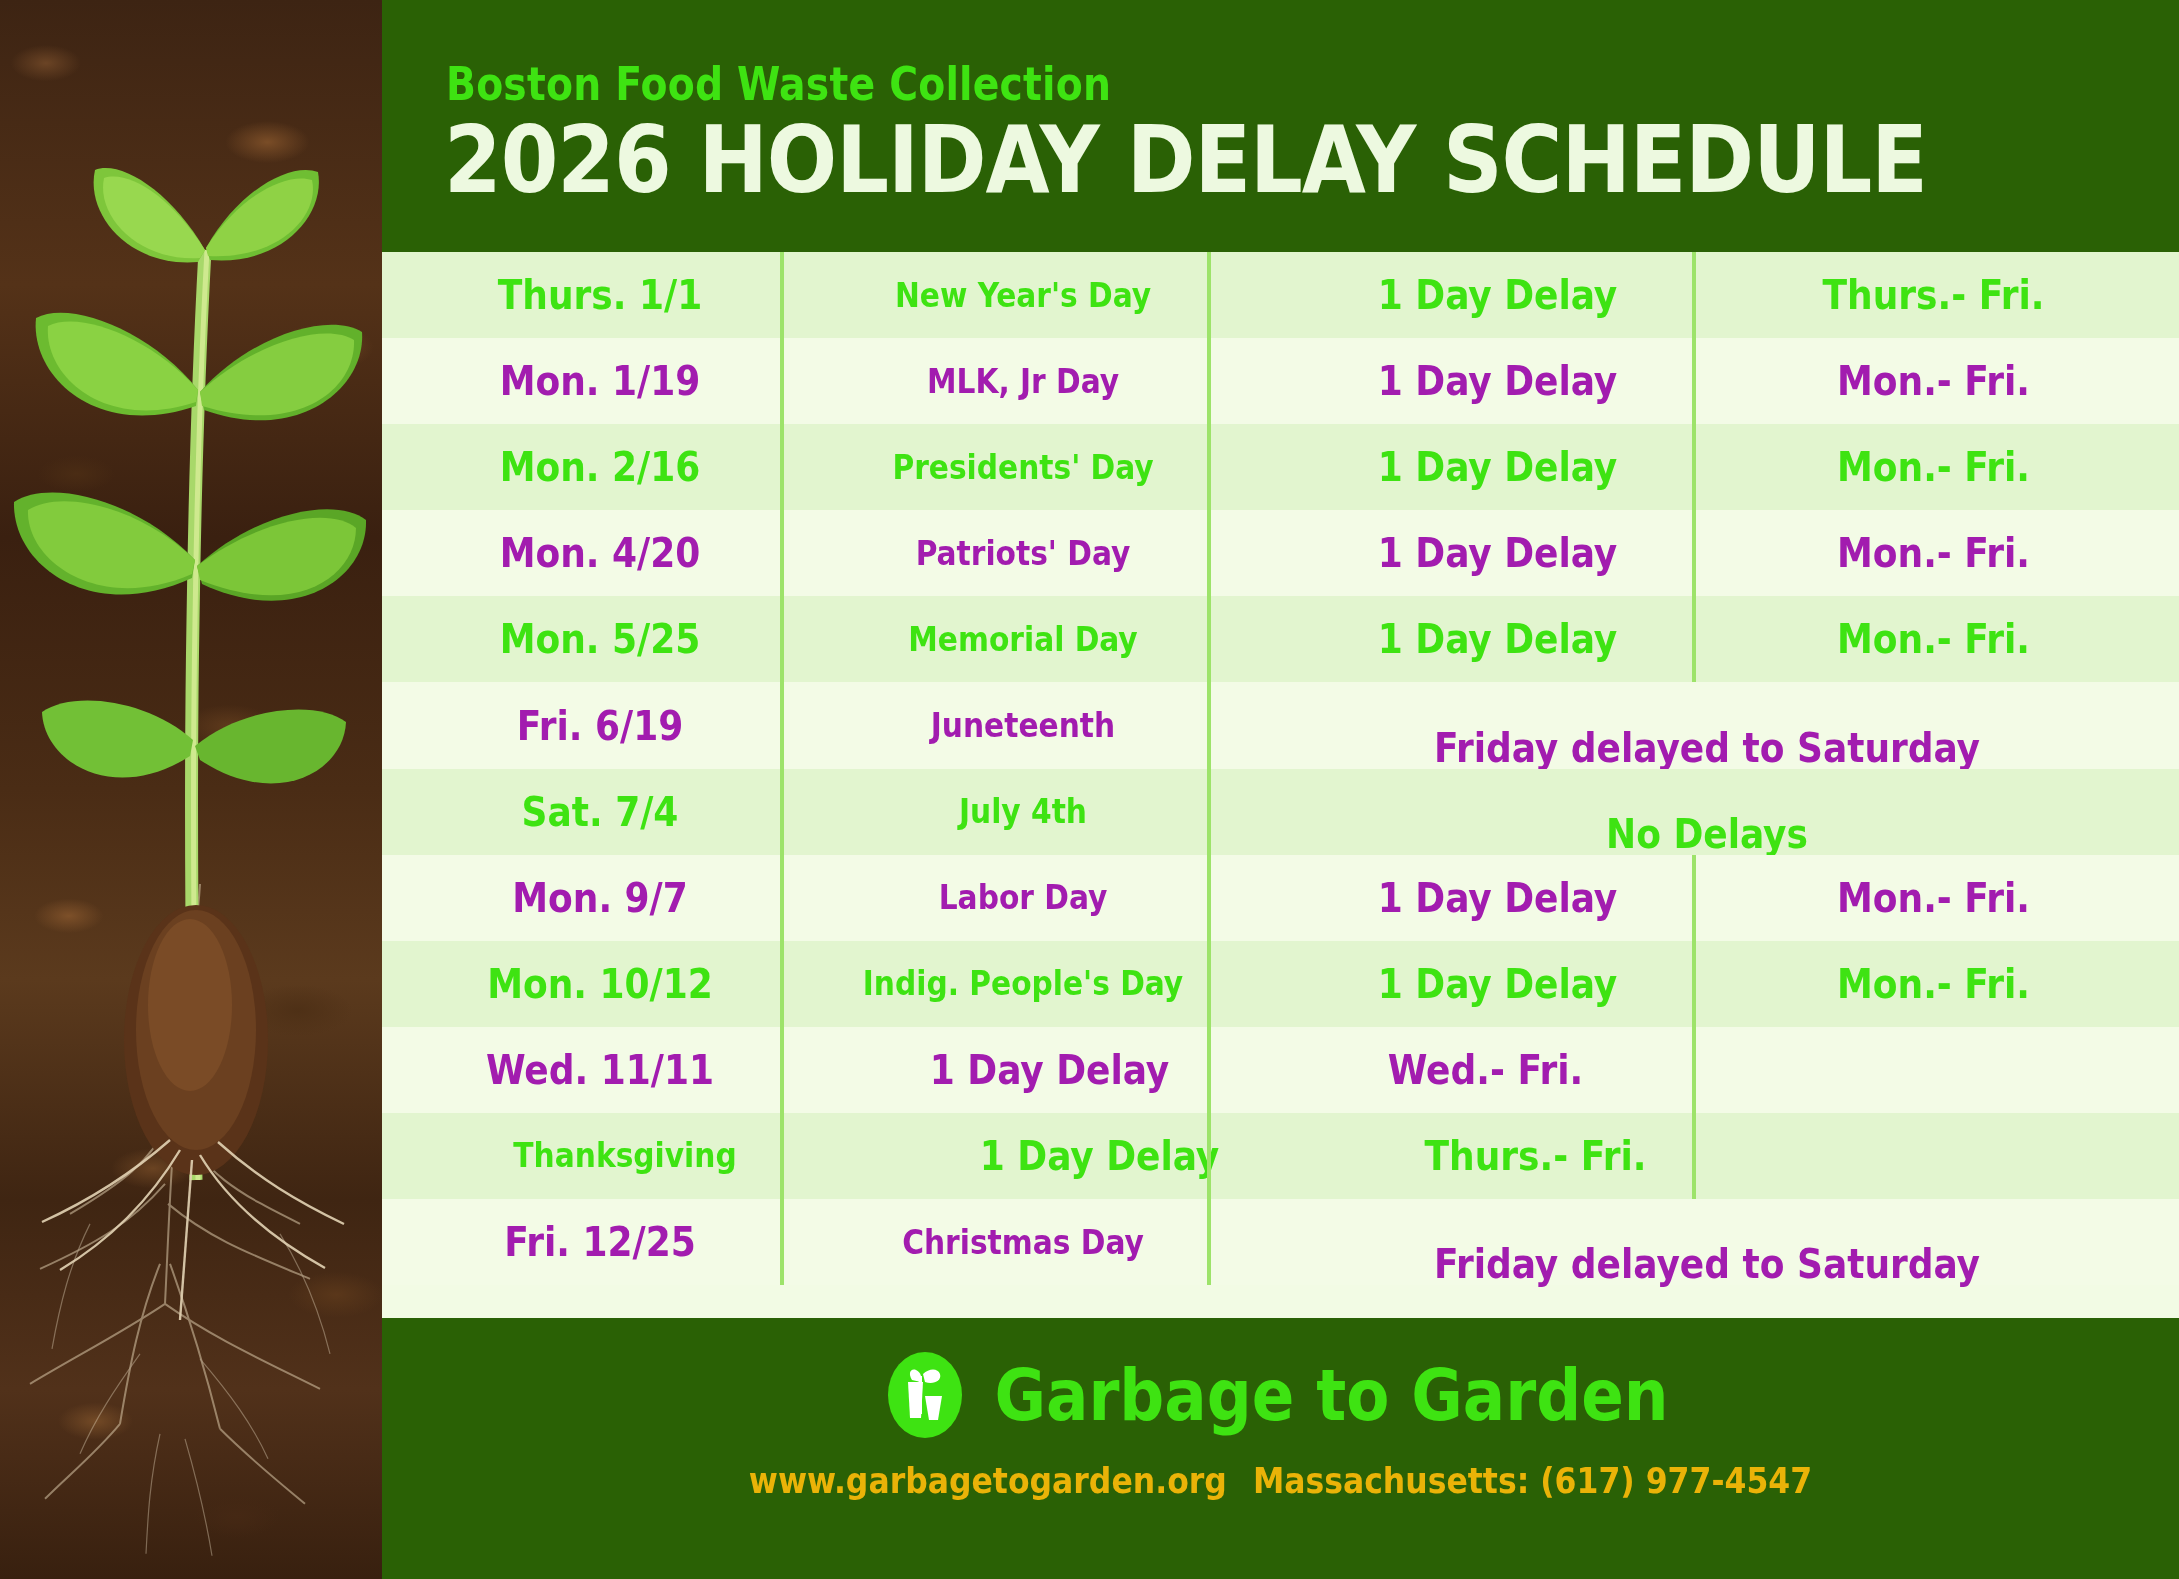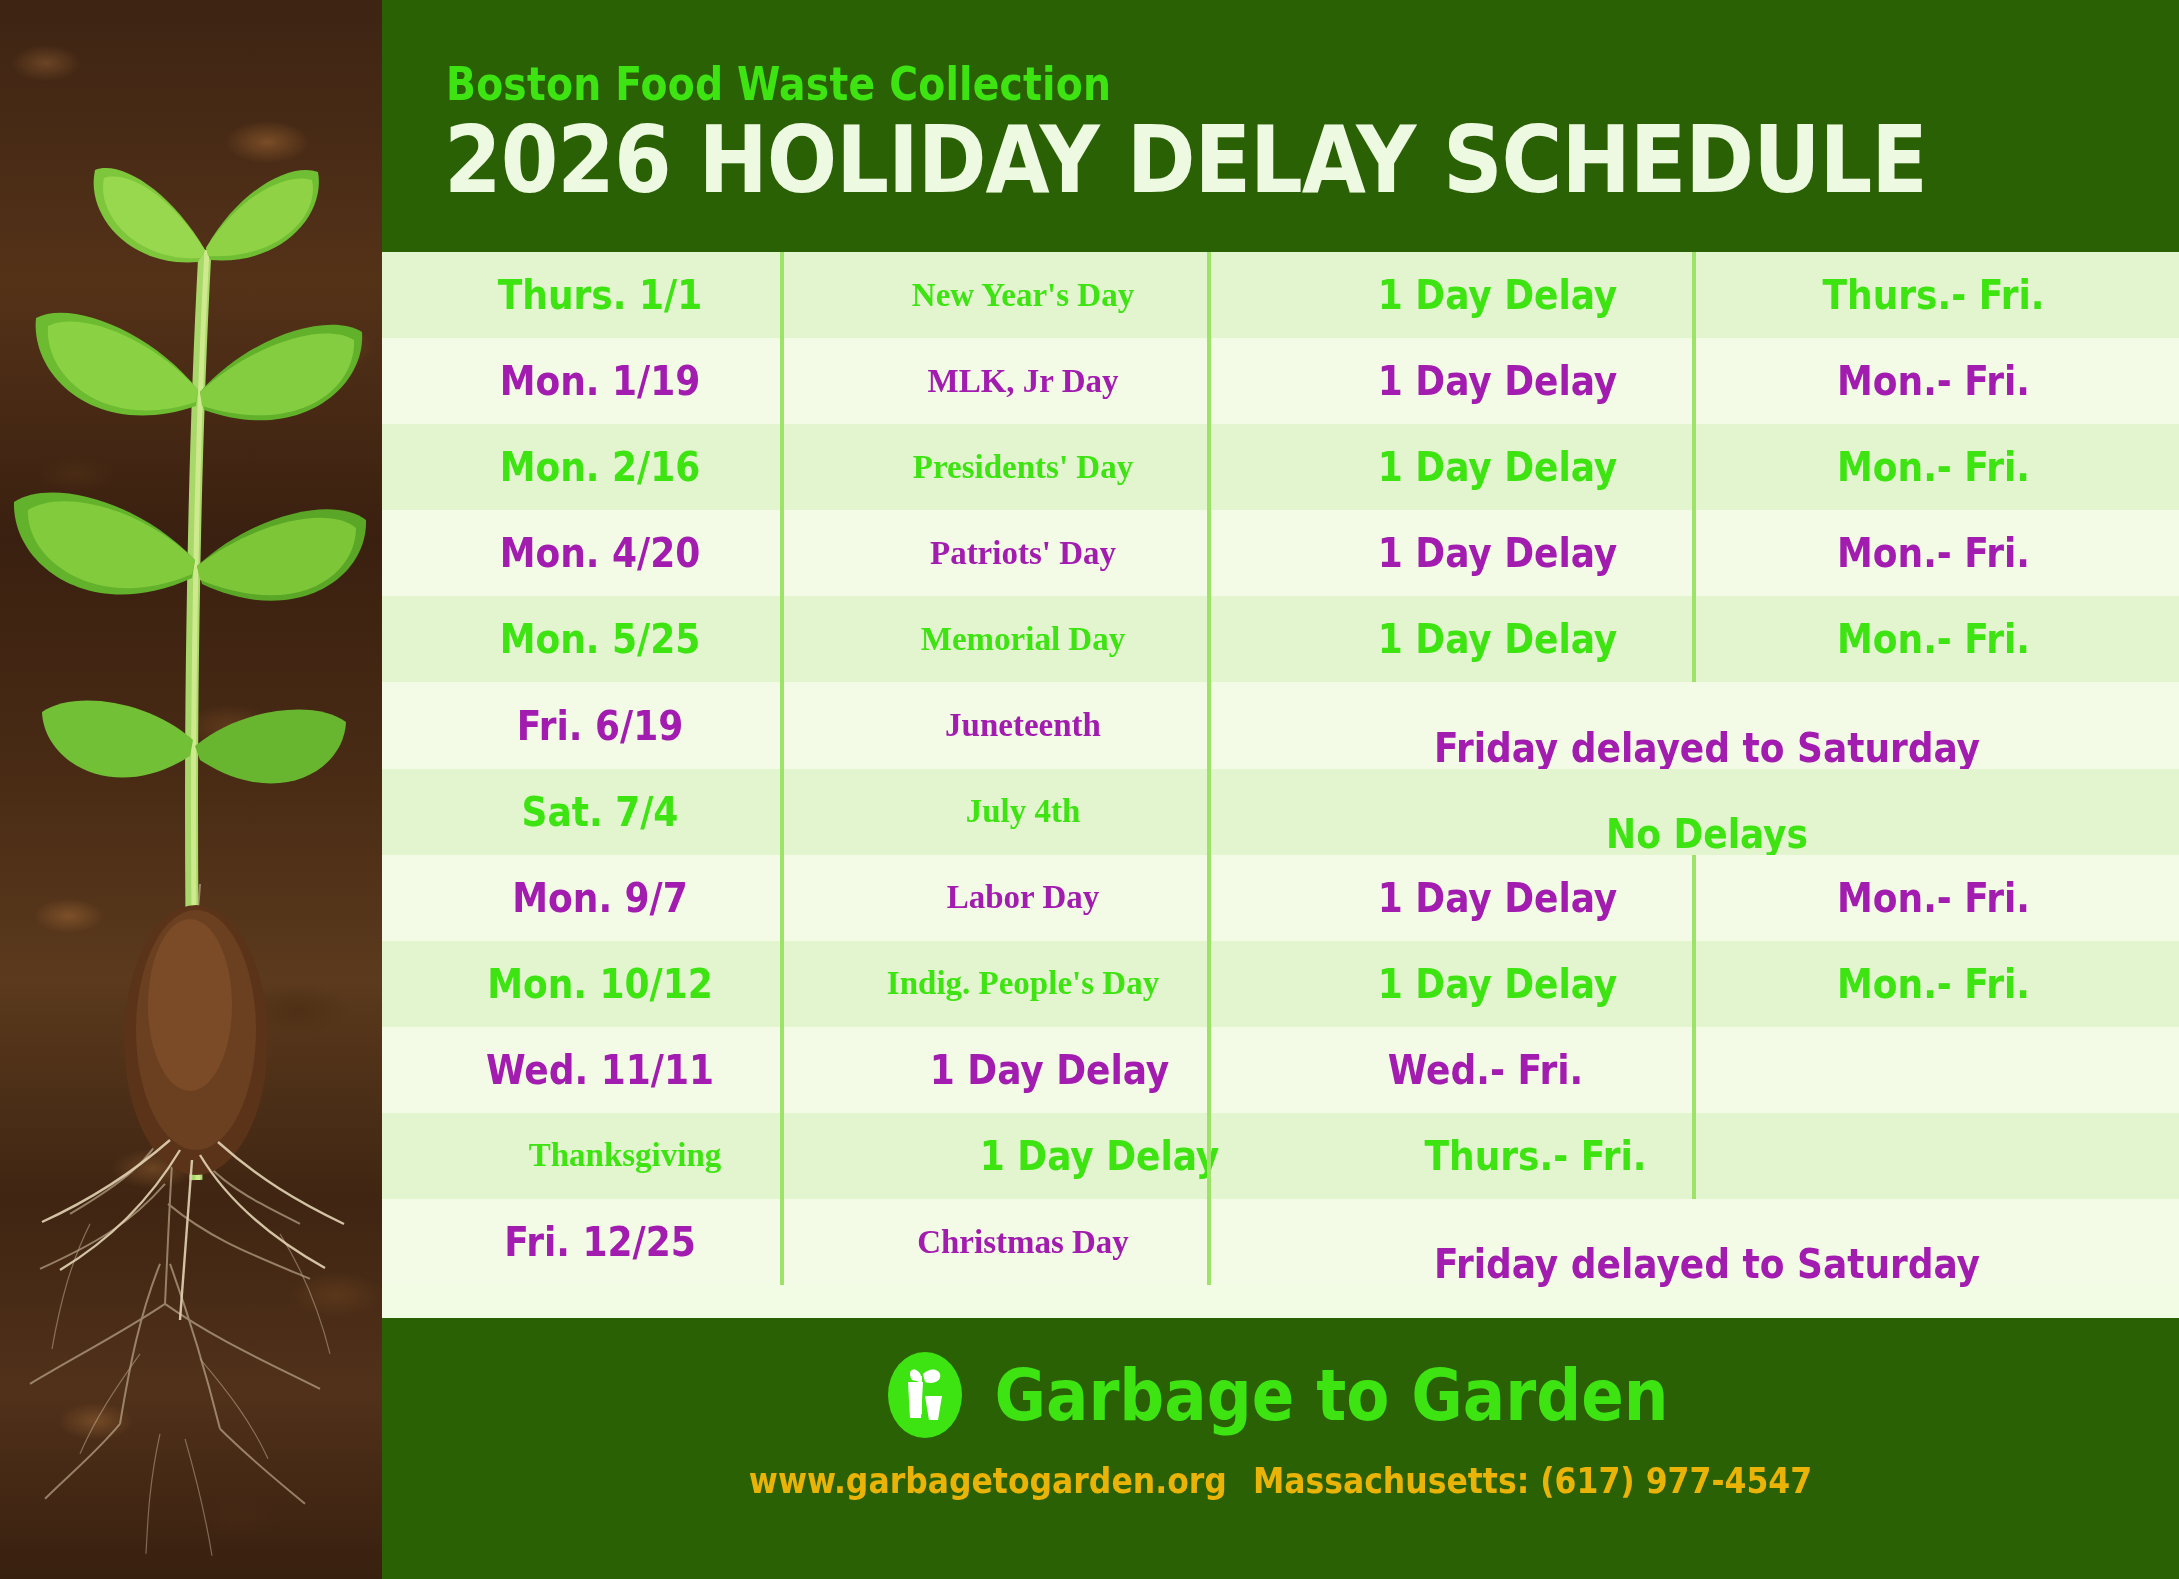--- a/index.html
+++ b/index.html
@@ -52,21 +52,21 @@
   .row.odd{background:#e2f5cf;}
   .row.even{background:#f3fbe6;}
   .row.odd .cell{color:#3ee312;}
   .row.even .cell{color:#a21caf;}
   .cell{
     display:flex;align-items:center;justify-content:center;
     font-family:"DejaVu Sans Condensed","Liberation Sans Narrow","Liberation Sans",sans-serif;
     font-weight:bold;white-space:nowrap;box-sizing:border-box;padding-left:38px;
   }
   .c-date{width:398px;font-size:40px;}
-  .c-holiday{width:448px;font-size:33px;font-family:Liberation Serif, serif;}
+  .c-holiday{width:448px;font-size:33px;}
   .c-delay{width:485px;font-size:40px;margin-left:8px;}
   .c-days{width:387px;font-size:40px;}
   .c-wide{width:920px;font-size:40px;margin-top:44px;}
   
   .vline{position:absolute;top:0;bottom:0;width:4px;background:#9de36a;}
   .v1{left:398px;} .v2{left:825px;} .v3{left:1310px;}
   
   .footer{position:absolute;left:382px;top:1318px;width:1797px;height:261px;background:#2a6105;}
   .brand{position:absolute;left:0;right:0;top:34px;display:flex;align-items:center;justify-content:center;gap:22px;padding-left:7px;}
   .logo-mark{

